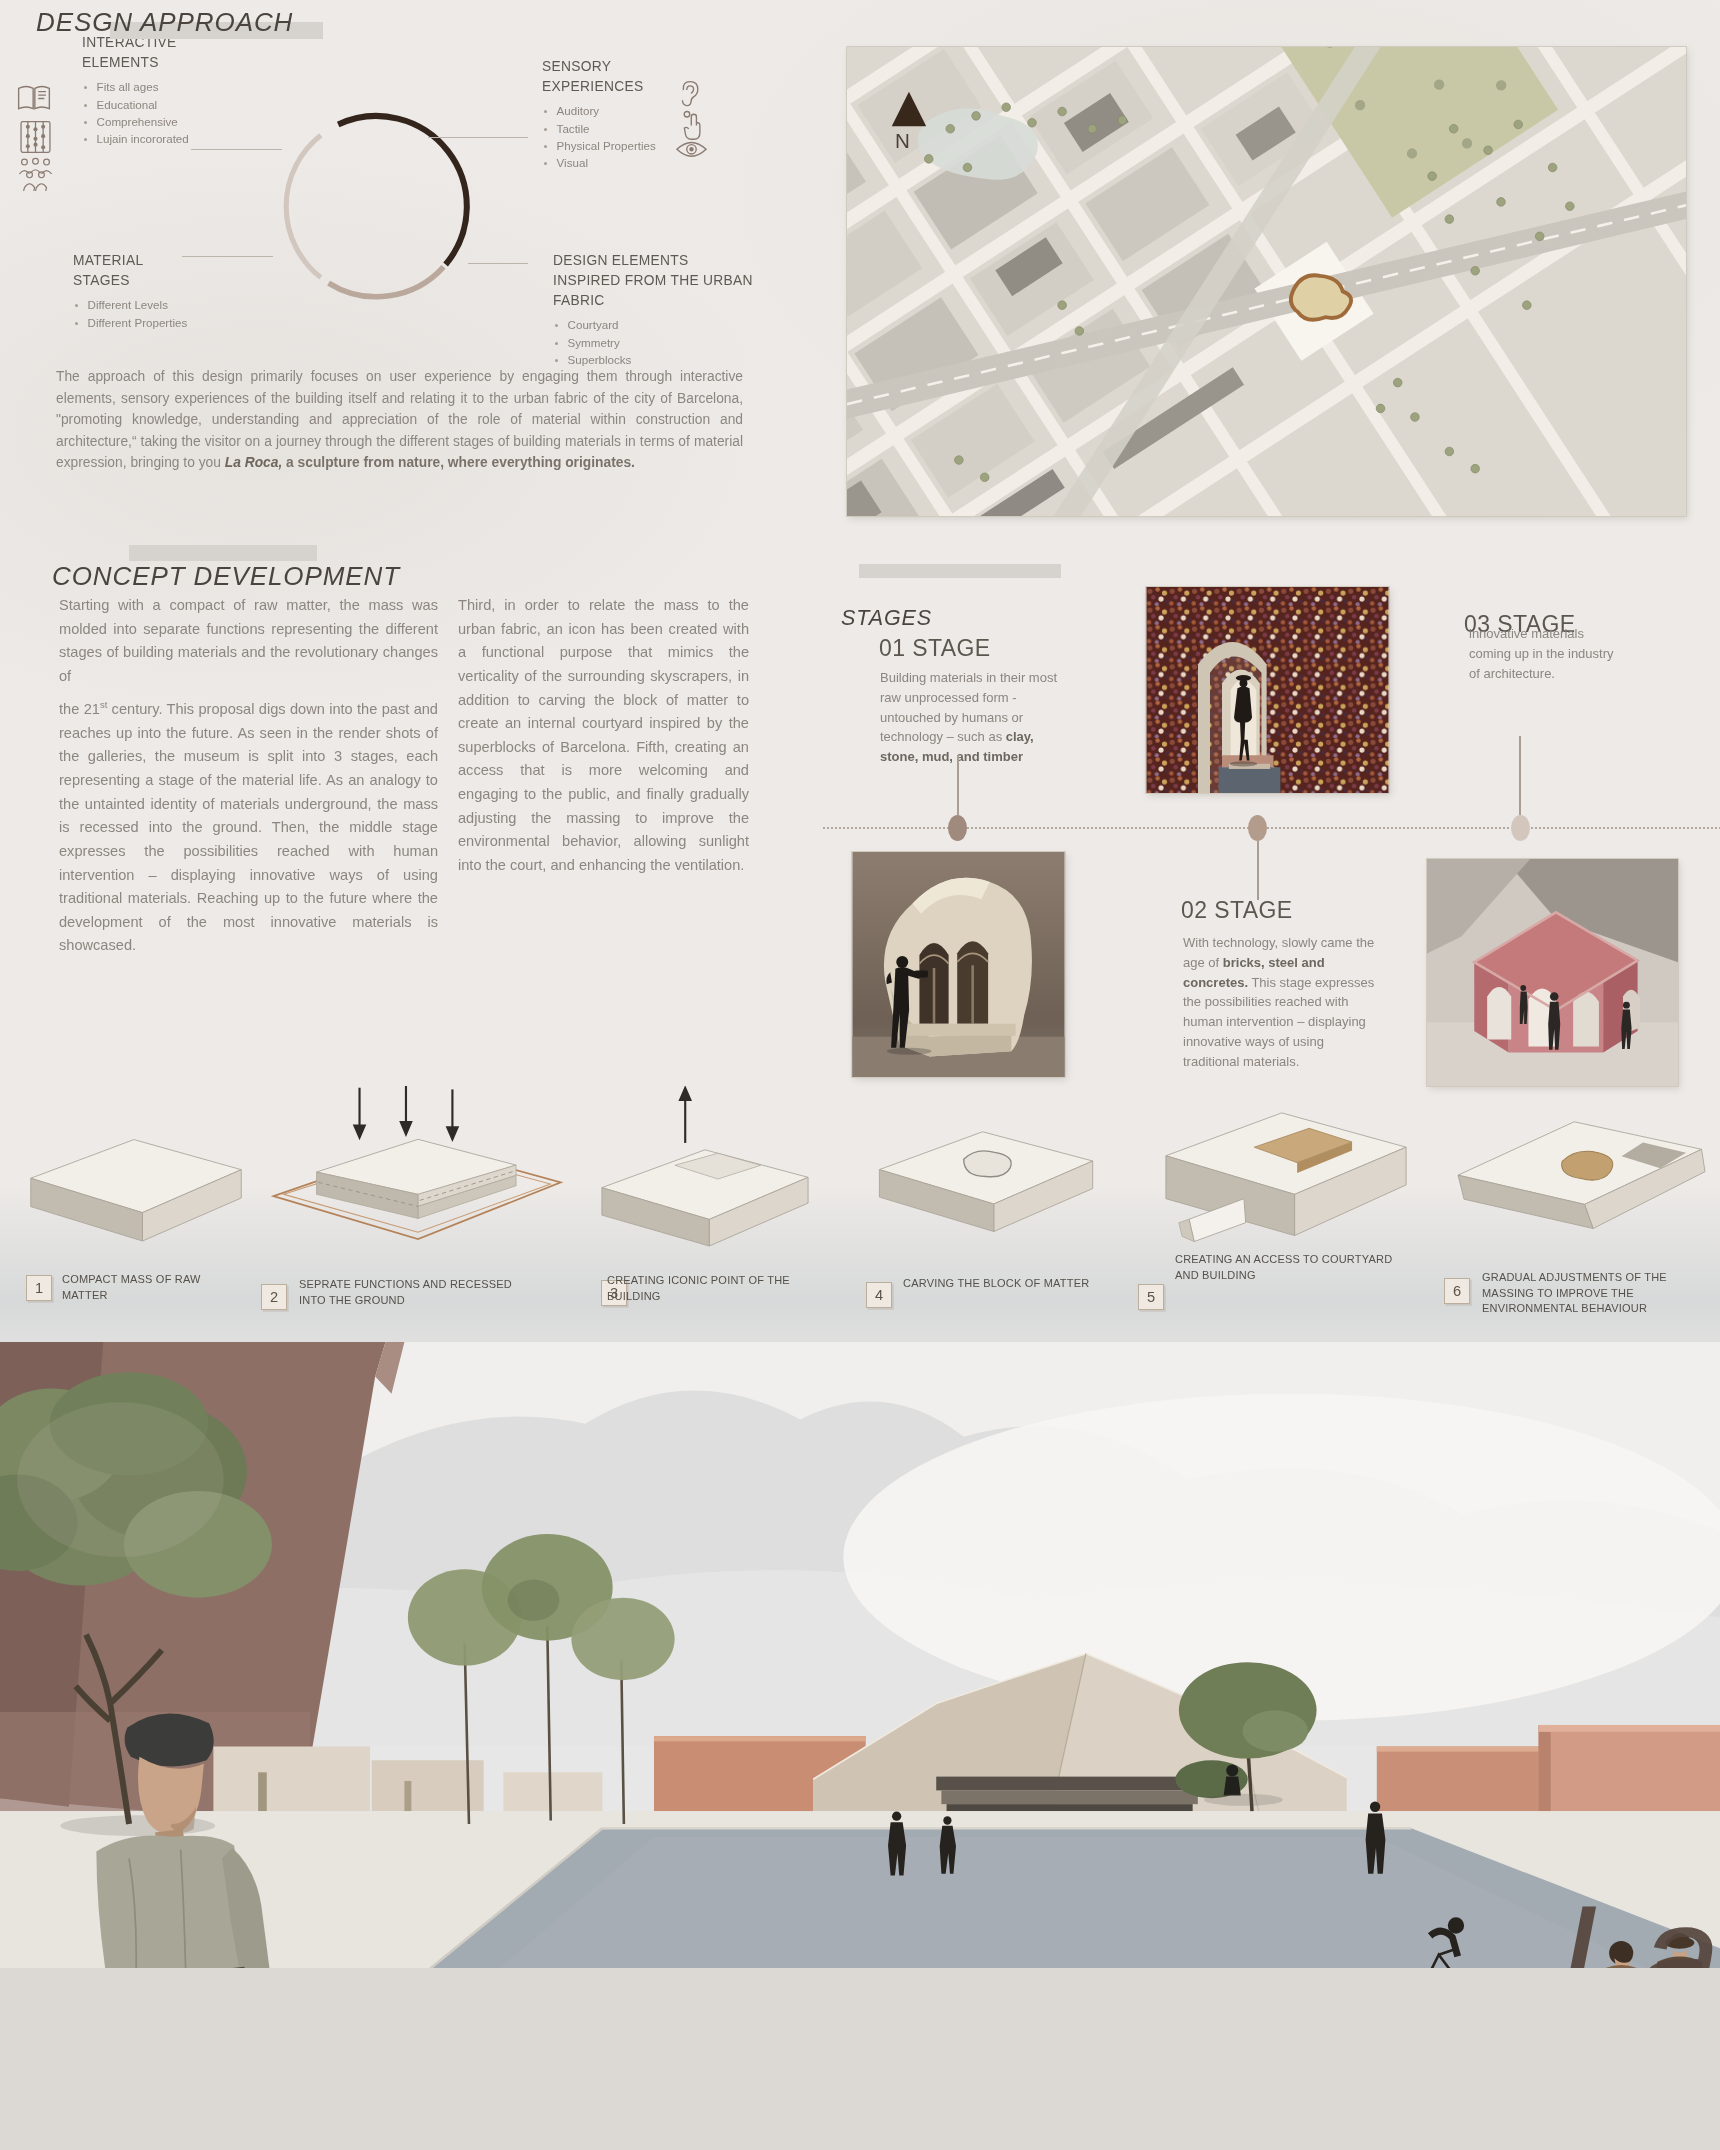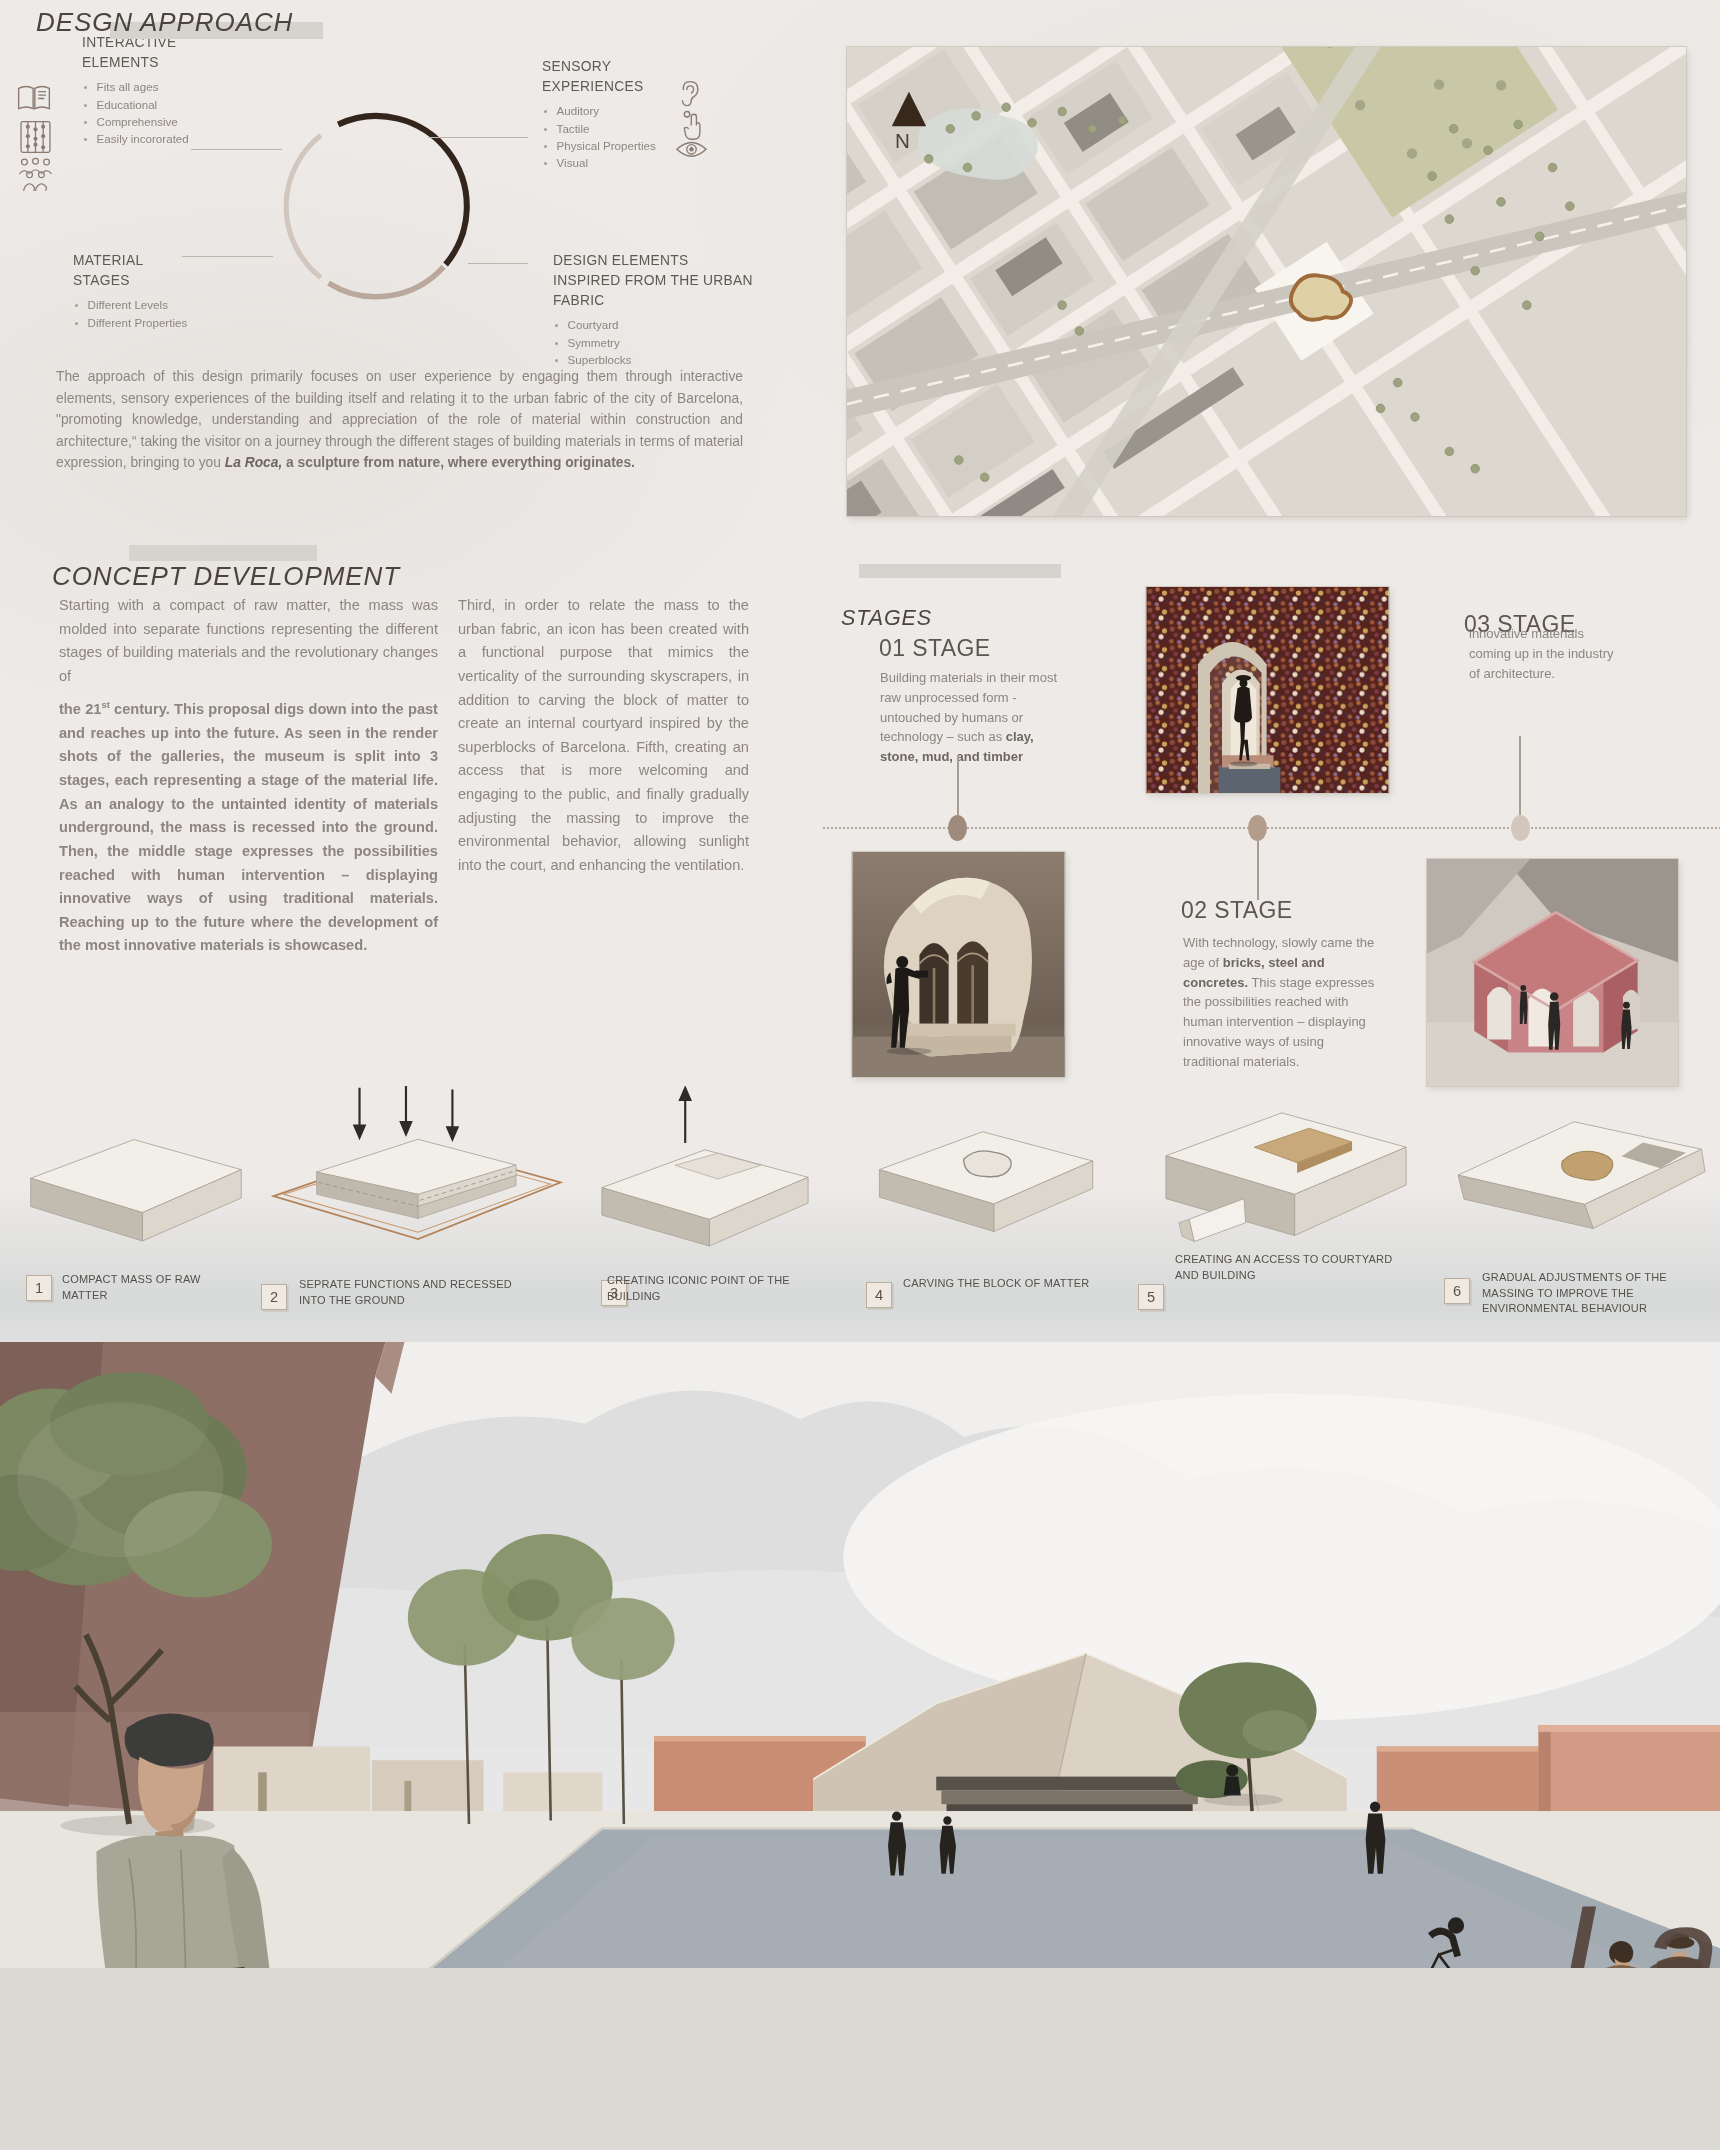--- a/index.html
+++ b/index.html
@@ -79,21 +79,21 @@
       <path d="M12,36 q6,-9 12,0 l-1,4 M26,36 q6,-9 12,0 l-1,4 M12,36 l-1,4 M26,36 l-1,4"></path>
     </g>
   </svg>
 
   <div class="abs" style="left:82px;top:33px;width:146px;">
     <div class="subhead">INTERACTIVE ELEMENTS</div>
     <ul class="bullets">
       <li>Fits all ages</li>
       <li>Educational</li>
       <li>Comprehensive</li>
-      <li>Easily incororated</li>
+      <li>Lujain incororated</li>
     </ul>
   </div>
 
   <div class="abs" style="left:542px;top:57px;width:145px;">
     <div class="subhead">SENSORY EXPERIENCES</div>
     <ul class="bullets">
       <li>Auditory</li>
       <li>Tactile</li>
       <li>Physical Properties</li>
       <li>Visual</li>
@@ -259,21 +259,21 @@
     </g>
     <polygon points="52,92 72,52 92,92" fill="#38281c"></polygon>
   </svg>
   <span class="abs" style="left:895px;top:129px;font-size:20.6px;color:#4a4038;">N</span>
 
   <div class="abs titlebar" style="left:129px;top:545px;width:188px;height:15.5px;"></div>
   <div class="abs sec-title" style="left:52px;top:530px;font-size:26px;">CONCEPT DEVELOPMENT</div>
 
   <div class="abs coltxt" style="left:59px;top:594px;width:379px;">
     <div>Starting with a compact of raw matter, the mass was molded into separate functions representing the different stages of building materials and the revolutionary changes of</div>
-    <div style="margin-top:8.6px;font-weight:bold;">
+    <div style="margin-top:8.6px;">
       <span>the 21</span><sup class="st">st</sup><span> century.  This proposal digs down into the past and reaches up into the future. As seen in the render shots of the galleries, the museum is split into 3 stages, each representing a stage of the material life. As an analogy to the untainted identity of materials underground, the mass is recessed into the ground. Then, the middle stage expresses the possibilities reached with human intervention – displaying innovative ways of using traditional materials. Reaching up to the future where the development of the most innovative materials is showcased.</span>
     </div>
   </div>
   <div class="abs coltxt" style="left:458px;top:594px;width:291px;">
     <div>Third, in order to relate the mass to the urban fabric, an icon has been created with a functional purpose that mimics the verticality of the surrounding skyscrapers, in addition to carving the block of matter to create an internal courtyard inspired by the superblocks of Barcelona. Fifth, creating an access that is more welcoming and engaging to the public, and finally gradually adjusting the massing to improve the environmental behavior, allowing sunlight into the court, and enhancing the ventilation.</div>
   </div>
 
   <div class="abs titlebar" style="left:859px;top:564px;width:202px;height:13.8px;"></div>
   <div class="abs sec-title" style="left:841px;top:544px;font-size:21.5px;">STAGES</div>
 

